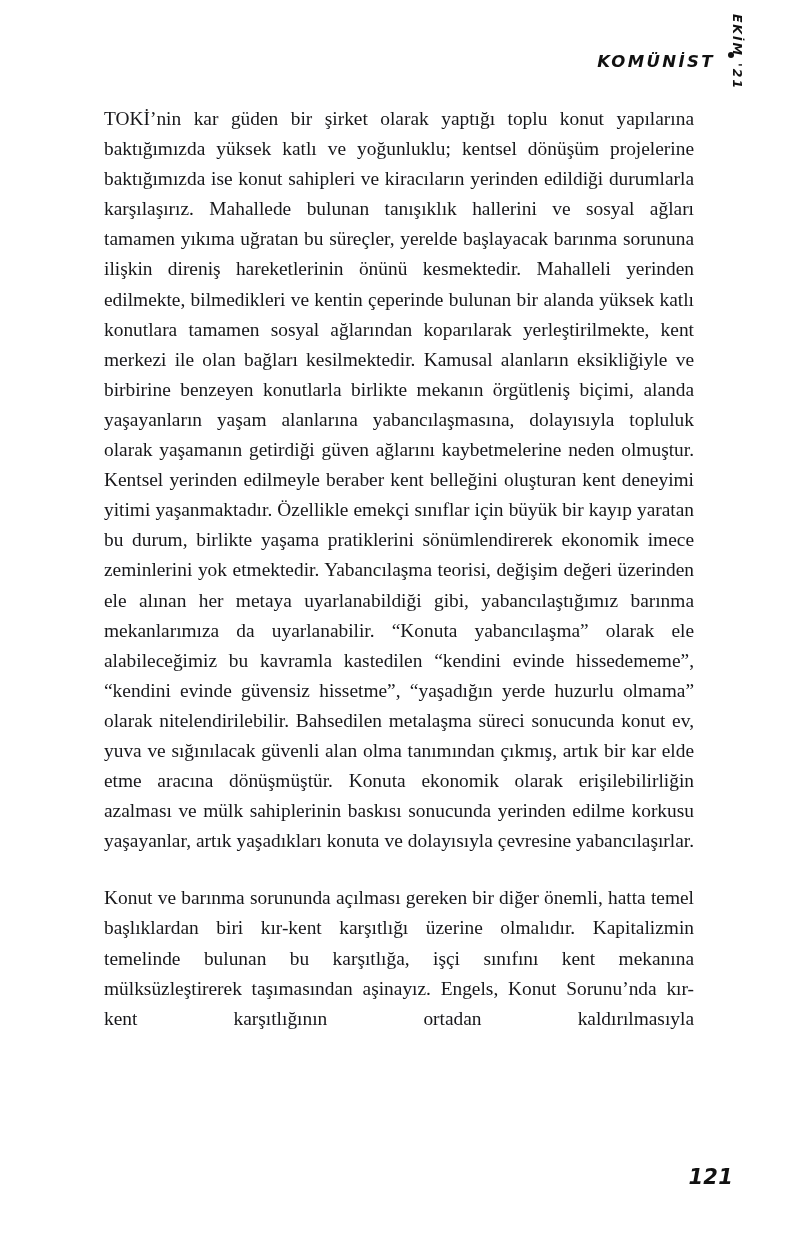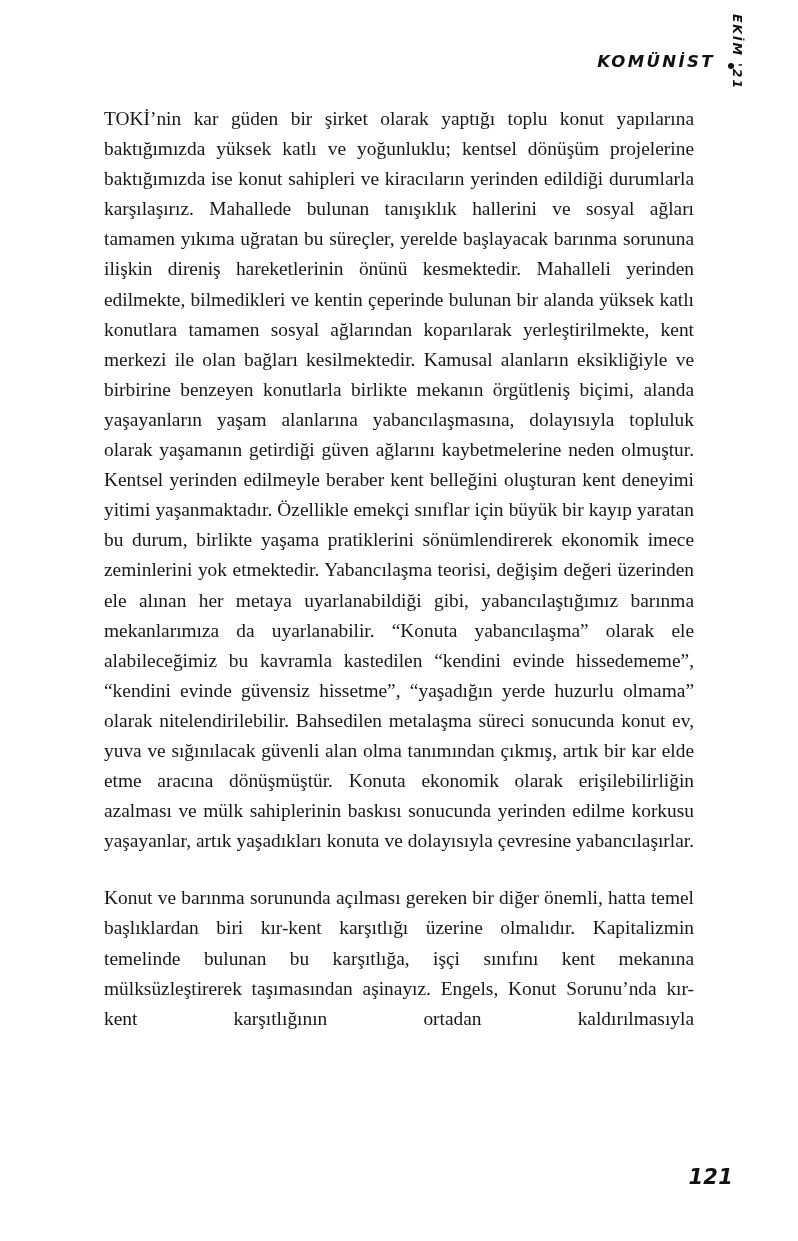--- a/index.html
+++ b/index.html
@@ -15,21 +15,21 @@
     overflow: hidden;
     box-sizing: border-box;
   }
 
   
   .running-head {
     position: absolute;
     top: 52px;
     right: 64px;
     display: flex;
-    align-items: flex-end;
+    align-items: flex-start;
     gap: 13px;
   }
   .running-head-title {
     font-family: "DejaVu Sans", sans-serif;
     font-weight: 700;
     font-style: italic;
     font-size: 16.5px;
     letter-spacing: 2.4px;
     color: #111111;
     white-space: nowrap;

